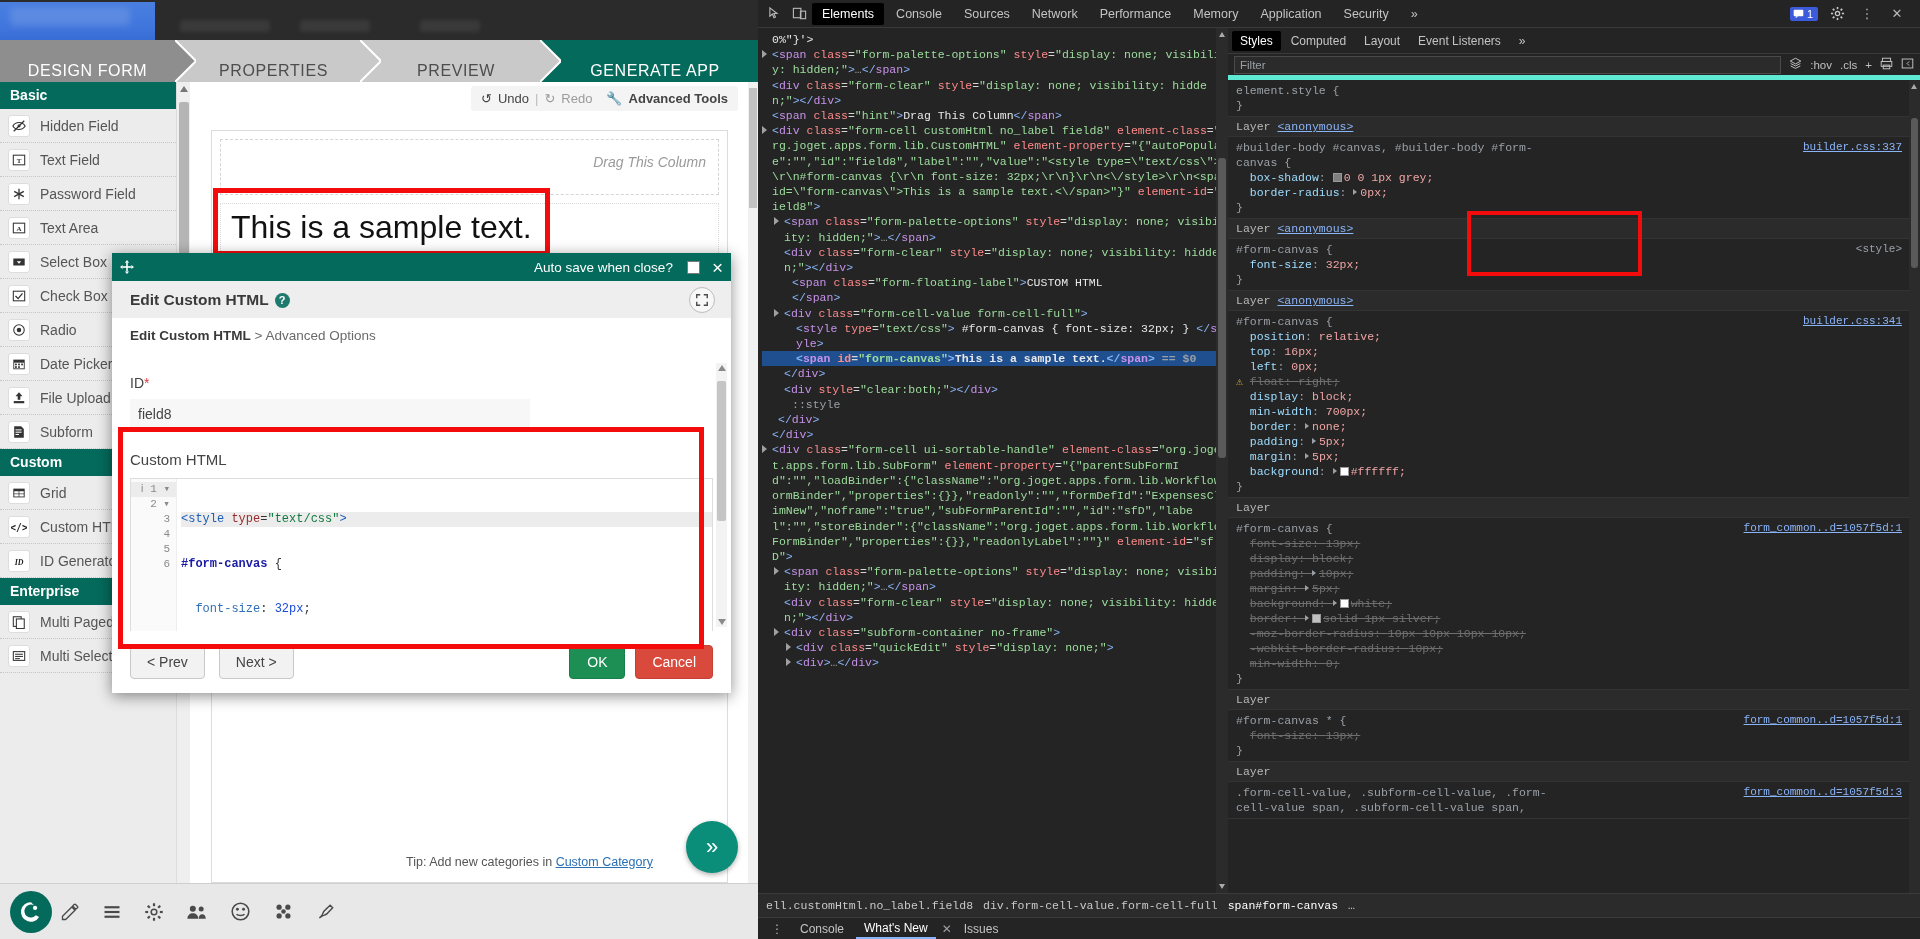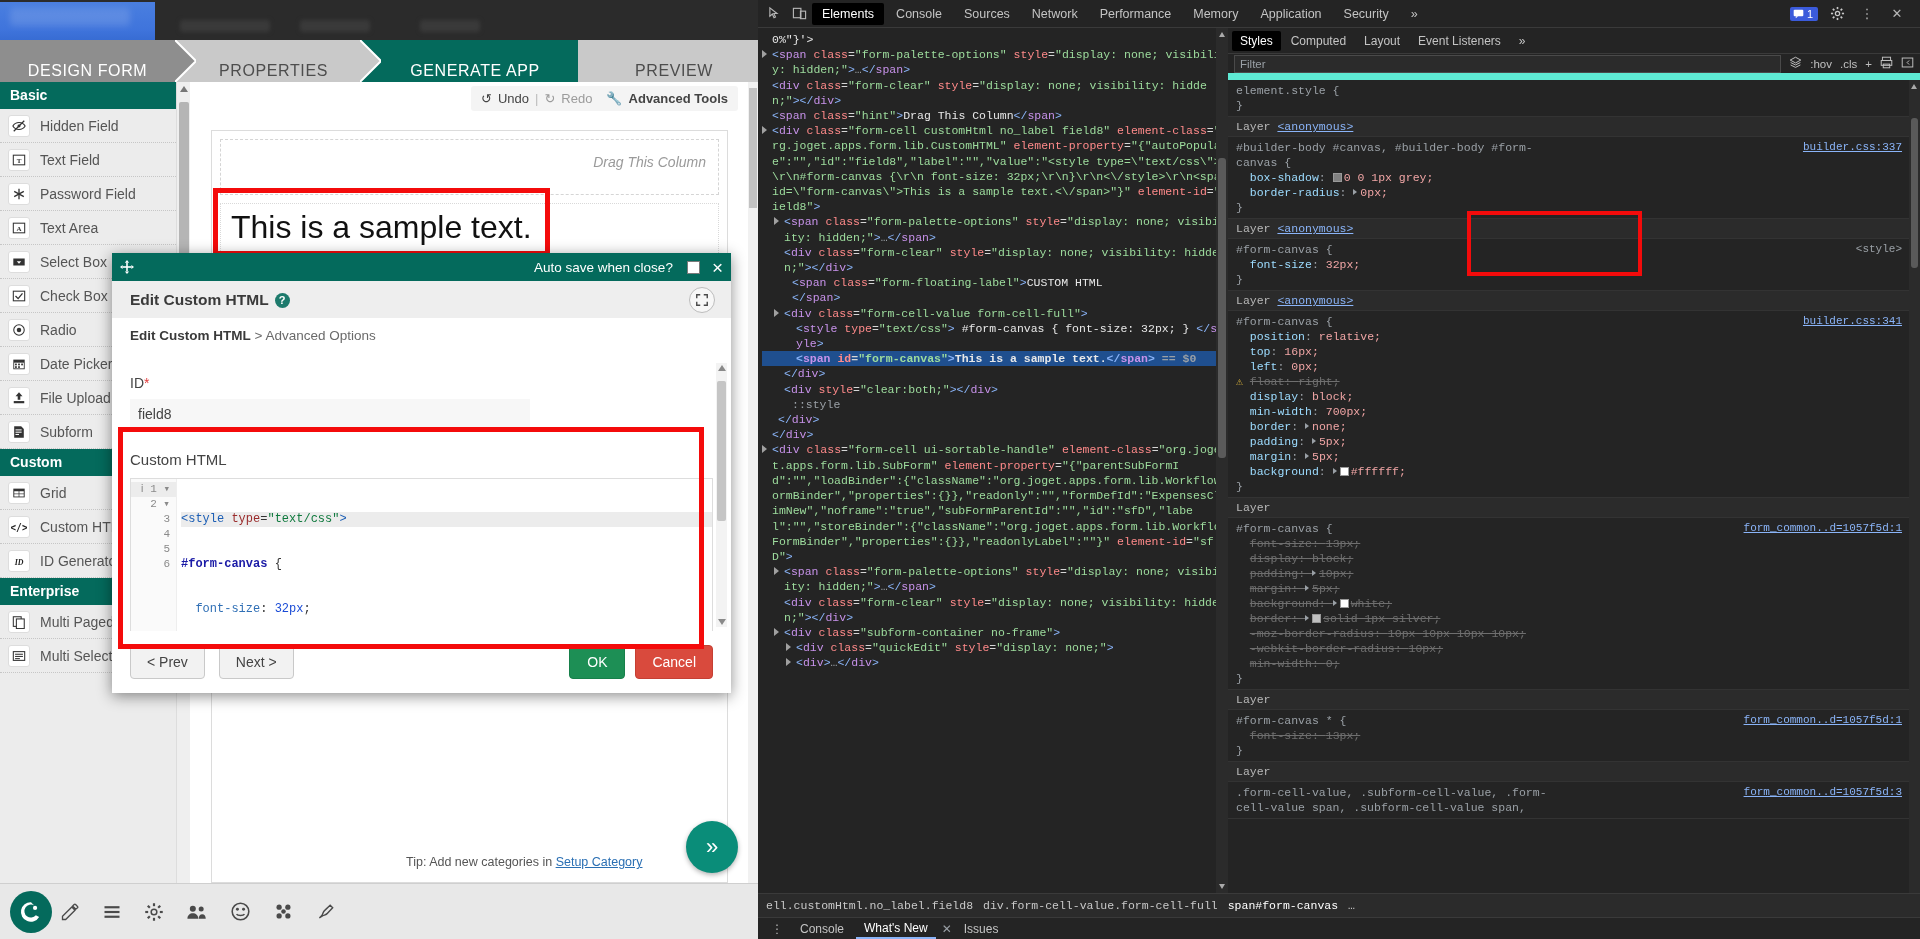--- a/index.html
+++ b/index.html
@@ -312,21 +312,21 @@
 
   .styles-pane { flex:1; background:#242424; position:relative; overflow:hidden;}
   .st-tabs {
     height:26px; display:flex; align-items:center; gap:2px;
     border-bottom:1px solid #3a3a3a; padding-left:4px;
   }
   .st-tab { font-size:12px; padding:3px 8px; color:#c4c4c4; border-radius:2px;}
   .st-tab.active { background:#000; color:#fff; }
   .st-filterrow {
     height:26px; display:flex; align-items:center; gap:8px;
-    border-bottom:7px solid #5eead4; padding:0 6px;
+    border-bottom:5px solid #5eead4; padding:0 6px;
   }
   .st-filter {
     flex:1; background:#2b2b2b; border:1px solid #4a4a4a; height:18px;
     font-size:11.5px; color:#9aa0a6; padding:0 5px; display:flex;align-items:center;
   }
   .st-tool { font-size:11.5px; color:#c0c0c0; }
 
   .st-body { position:absolute; left:0; top:52px; right:10px; bottom:0; overflow:hidden;
     font-family:"Liberation Mono", monospace; font-size:11.5px; line-height:15px; }
   .rule { padding:3px 8px 3px 8px; border-bottom:1px solid #333; position:relative;}
@@ -394,31 +394,31 @@
     </div>
     <div class="step" style="width:185px;padding-left:22px;">
       <span>PROPERTIES</span>
       <span class="arrow">
         <svg width="21" height="42" viewBox="0 0 21 42">
             <path d="M0,0 L21,21 L0,42 Z" fill="#c9c9c9"></path>
             <path d="M0,0 L21,21 L0,42" fill="none" stroke="#ffffff" stroke-width="2"></path>
           </svg>
       </span>
     </div>
-    <div class="step green" style="flex:1;padding-left:22px;">
-      <span>GENERATE APP</span>
-    </div>
     <div class="step" style="width:180px;padding-left:22px;">
       <span>PREVIEW</span>
       <span class="arrow">
         <svg width="21" height="42" viewBox="0 0 21 42">
             <path d="M0,0 L21,21 L0,42 Z" fill="#c9c9c9"></path>
             <path d="M0,0 L21,21 L0,42" fill="none" stroke="#ffffff" stroke-width="2"></path>
           </svg>
       </span>
+    </div>
+    <div class="step green" style="flex:1;padding-left:22px;">
+      <span>GENERATE APP</span>
     </div>
   </div>
 
   <div class="palette">
     <div class="pal-head">Basic</div>
 
     <div class="pal-item">
       <span class="pal-ico">
         <svg width="14" height="14" viewBox="0 0 16 16">
             <path d="M1 8s2.5-4 7-4 7 4 7 4-2.5 4-7 4-7-4-7-4z" fill="none" stroke="#333" stroke-width="1.3"></path>
@@ -598,21 +598,21 @@
       <div class="sample-cell">
         <div class="sample-text">This is a sample text.</div>
       </div>
       <div class="col-dash" style="height:250px"></div>
       <div class="col-dash">
         <span class="drag-hint" style="left:50%;transform:translateX(-50%);right:auto;">Drag This Column</span>
       </div>
     </div>
 
     <div class="tip-row">
-      <span>Tip: Add new categories in </span><a href="#">Setup Category</a>
+      <span>Tip: Add new categories in </span><a href="#">Custom Category</a>
     </div>
   </div>
 
   <div class="vscroll-app">
     <div class="thumb"></div>
   </div>
 
   <div class="fab">»</div>
 
   <div class="bottom-bar">

